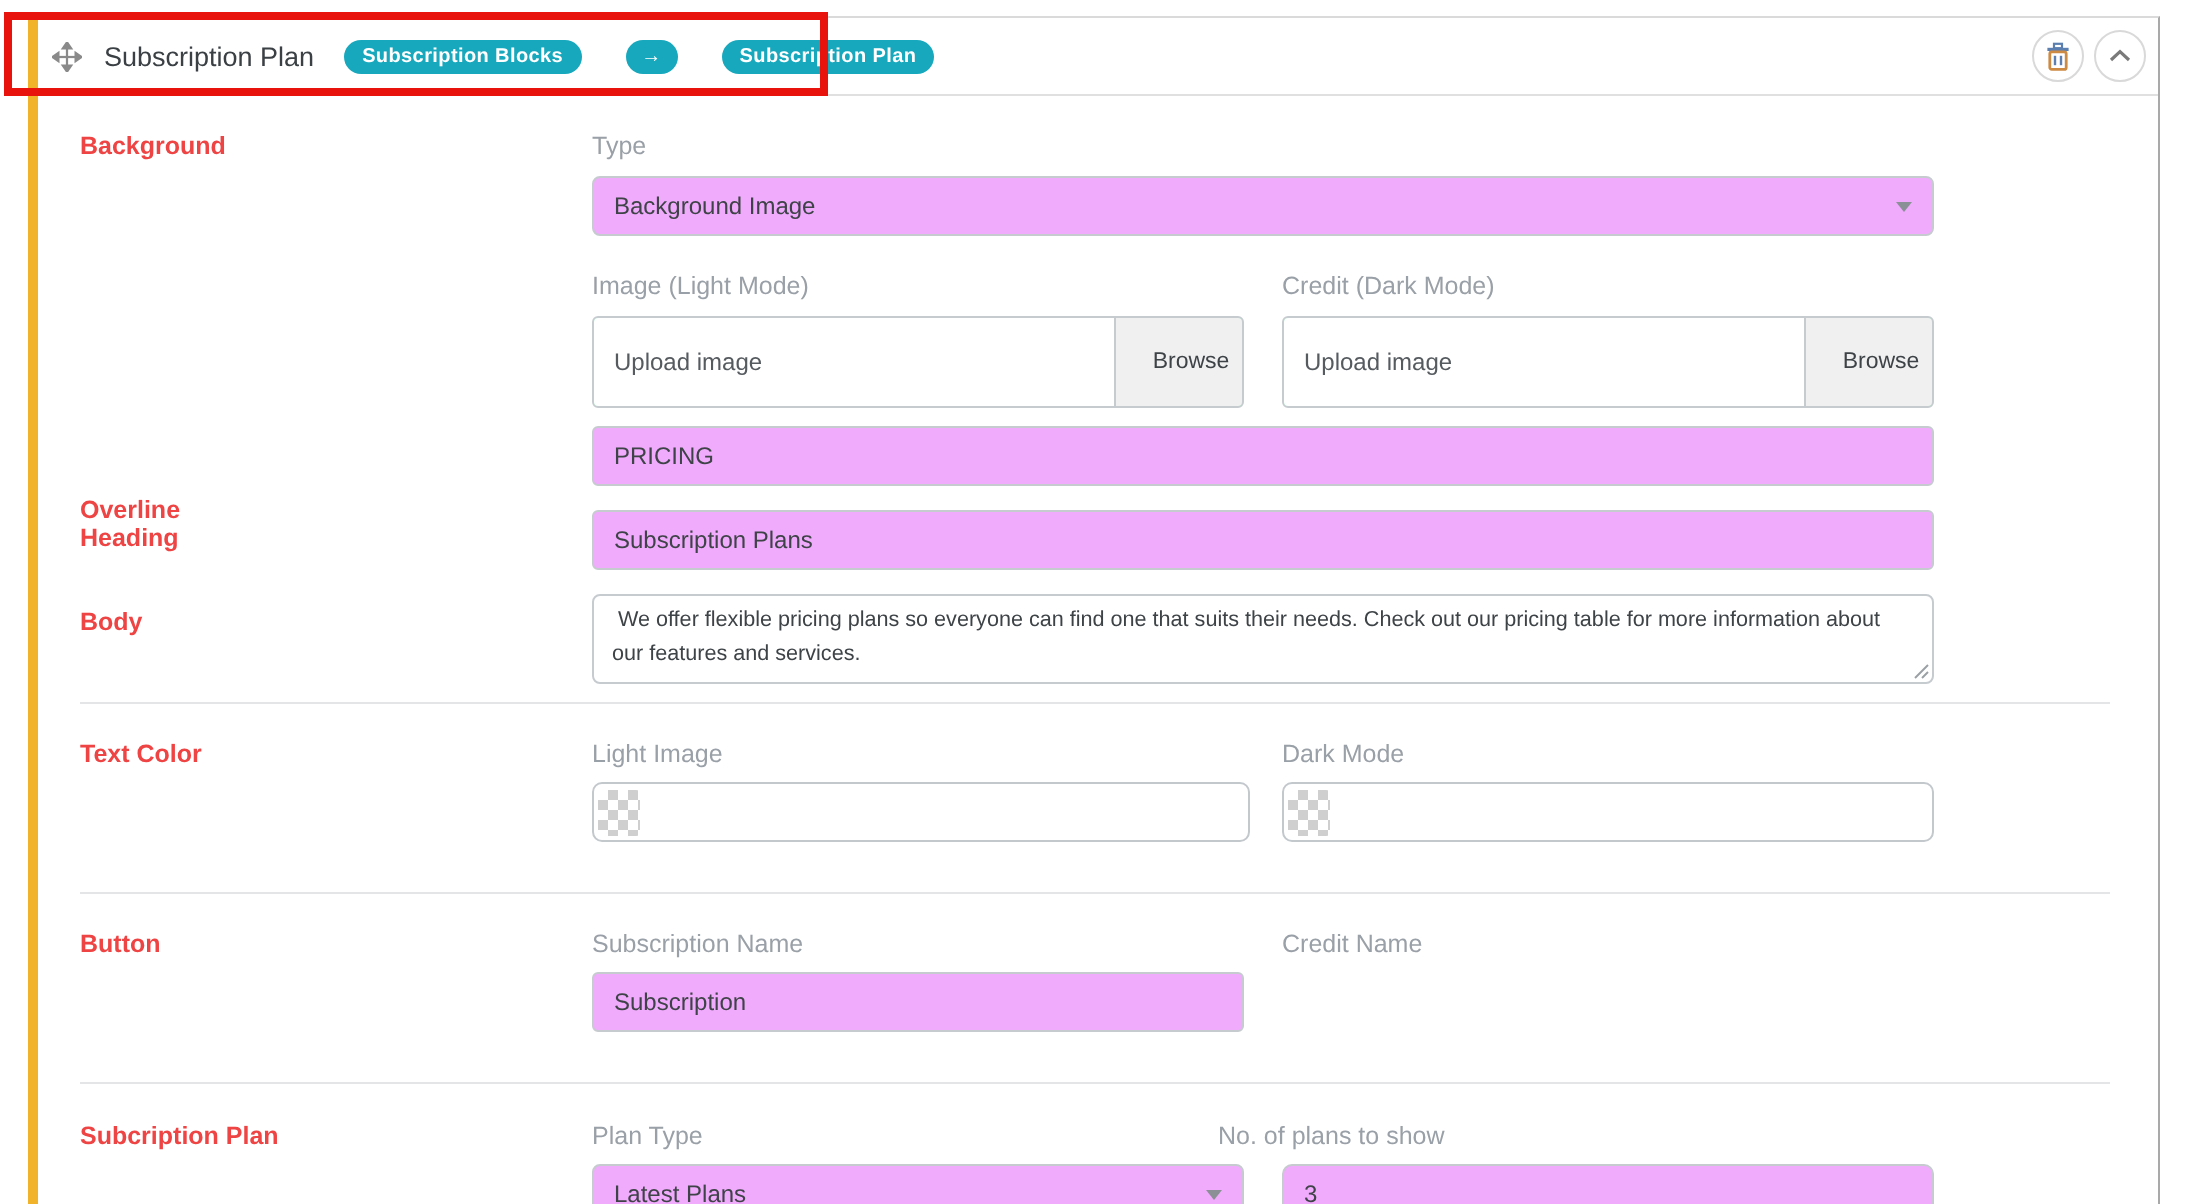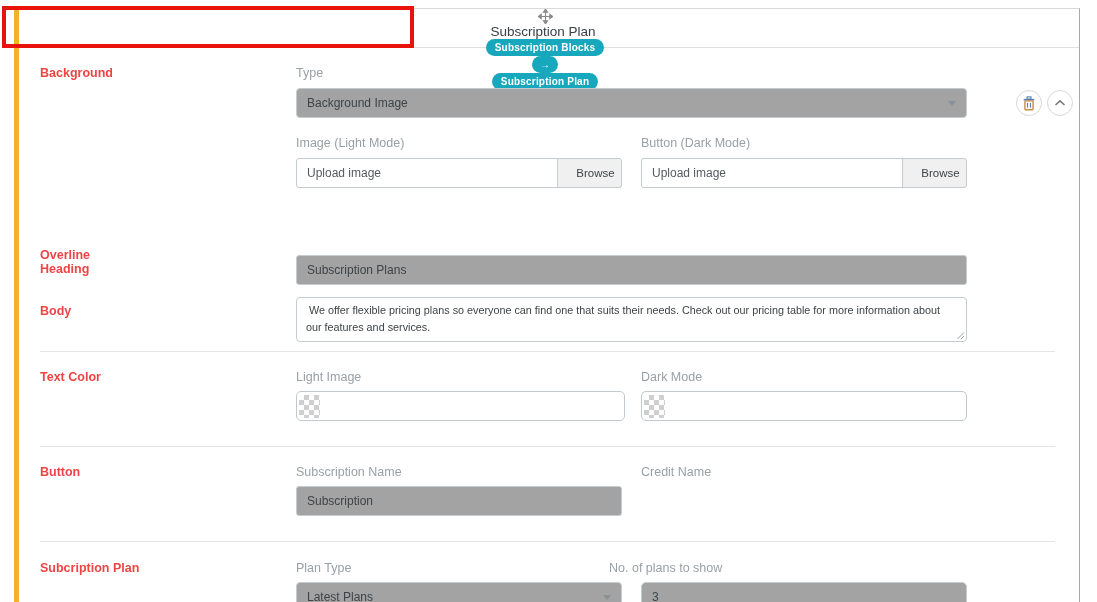--- a/index.html
+++ b/index.html
@@ -17,44 +17,44 @@
     position:absolute;left:14px;top:8px;width:1066px;height:660px;background:#fff;
     border-top:1px solid #dadada;border-right:1px solid #a9a9a9;
     border-left:5px solid var(--accent-yellow);box-sizing:border-box;
   }
   .annotation{
     position:absolute;left:2px;top:6px;width:404px;height:34px;
     border:4px solid var(--annotation-red);z-index:10;pointer-events:none;
   }
   .panel-header{
     position:absolute;left:0;top:0;width:100%;height:39px;box-sizing:border-box;
-    display:flex;align-items:center;border-bottom:1px solid #e0e0e0;padding:0 4px 0 7px;flex-direction:column;
+    display:flex;align-items:center;border-bottom:1px solid #e0e0e0;padding:0 4px 0 7px;
   }
   .move-handle{display:flex;align-items:center;margin-right:11px;cursor:move;}
   .panel-title{font-size:13.5px;color:#3b4045;margin-right:15px;white-space:nowrap;}
   .badge{
     background:var(--badge-teal);color:#fff;font-size:10px;font-weight:bold;
-    padding:3px 9px;border-radius:10px;margin-right:11px;white-space:nowrap;letter-spacing:.2px;
+    padding:3px 9px;border-radius:10px;margin-right:22px;white-space:nowrap;letter-spacing:.2px;
   }
   .badge-arrow{padding:3px 8px;}
   .header-actions{margin-left:auto;display:flex;gap:5px;margin-right:2px;}
   .icon-btn{
     width:24px;height:24px;border-radius:50%;border:1px solid #d9d9d9;background:#fff;
     display:flex;align-items:center;justify-content:center;cursor:pointer;
   }
   .side-label{position:absolute;left:21px;font-size:12.5px;font-weight:700;color:#ef4444;line-height:14px;}
   .field-label{position:absolute;font-size:12.5px;color:#9aa0a7;line-height:14px;}
   .text-input,.select-box{
     position:absolute;box-sizing:border-box;height:30px;border:1px solid #c6cbd0;border-radius:3px;
     font-family:"Liberation Sans","DejaVu Sans",sans-serif;font-size:12px;color:#3e4347;
-    padding:0 10px;background:#a3a3a3;outline:none;
+    padding:0 10px;background:#f0abfc;outline:none;
   }
   .select-box{display:flex;align-items:center;justify-content:space-between;cursor:pointer;border-radius:4px;}
   .upload-group{
-    position:absolute;display:flex;height:30px;box-sizing:border-box;
+    position:absolute;display:flex;height:46px;box-sizing:border-box;
     border:1px solid #c6cbd0;border-radius:3px;overflow:hidden;background:#86efac;
   }
   .upload-input{
     flex:1;min-width:0;border:none;outline:none;padding:0 10px;
     font-family:"Liberation Sans","DejaVu Sans",sans-serif;font-size:12px;color:#4a4f54;
   }
   .upload-input::placeholder{color:#565b60;opacity:1;}
   .browse-btn{
     width:64px;border:none;border-left:1px solid #c6cbd0;background:#f0f0f0;cursor:pointer;
     font-family:"Liberation Sans","DejaVu Sans",sans-serif;font-size:11.5px;color:#3e4347;padding-left:12px;
@@ -127,31 +127,32 @@
     <div class="select-box" style="top:79px;left:277px;width:671px;">
       <span>Background Image</span>
       <span style="line-height:0;">
         <svg width="8" height="5" viewBox="0 0 8 5">
             <path d="M0 0 L8 0 L4 5 Z" fill="#8a9096"></path>
           </svg>
       </span>
     </div>
 
     <div class="field-label" style="top:127px;left:277px;">Image (Light Mode)</div>
-    <div class="field-label" style="top:127px;left:622px;">Button (Dark Mode)</div>
+    <div class="field-label" style="top:127px;left:622px;">Credit (Dark Mode)</div>
     <div class="upload-group" style="top:149px;left:277px;width:326px;">
       <input class="upload-input" placeholder="Upload image" style="">
       <button class="browse-btn">Browse</button>
     </div>
     <div class="upload-group" style="top:149px;left:622px;width:326px;">
       <input class="upload-input" placeholder="Upload image" style="">
       <button class="browse-btn">Browse</button>
     </div>
 
     <div class="side-label" style="top:211px;margin-top:28px;">Overline</div>
+    <input class="text-input" style="top: 204px; left: 277px; width: 671px;" value="PRICING">
 
     <div class="side-label" style="top:253px;">Heading</div>
     <input class="text-input" style="top: 246px; left: 277px; width: 671px;" value="Subscription Plans">
 
     <div class="side-label" style="top:295px;">Body</div>
     <textarea class="body-textarea" style="top: 288px; left: 277px; width: 671px; height: 45px;"> We offer flexible pricing plans so everyone can find one that suits their needs. Check out our pricing table for more information about our features and services.</textarea>
     <span class="resize-grip" style="top:322px;left:937px;">
       <svg width="9" height="9" viewBox="0 0 9 9">
         <line x1="8" y1="1.5" x2="1.5" y2="8" stroke="#9aa0a5" stroke-width="1"></line>
         <line x1="8" y1="5" x2="5" y2="8" stroke="#9aa0a5" stroke-width="1"></line>

